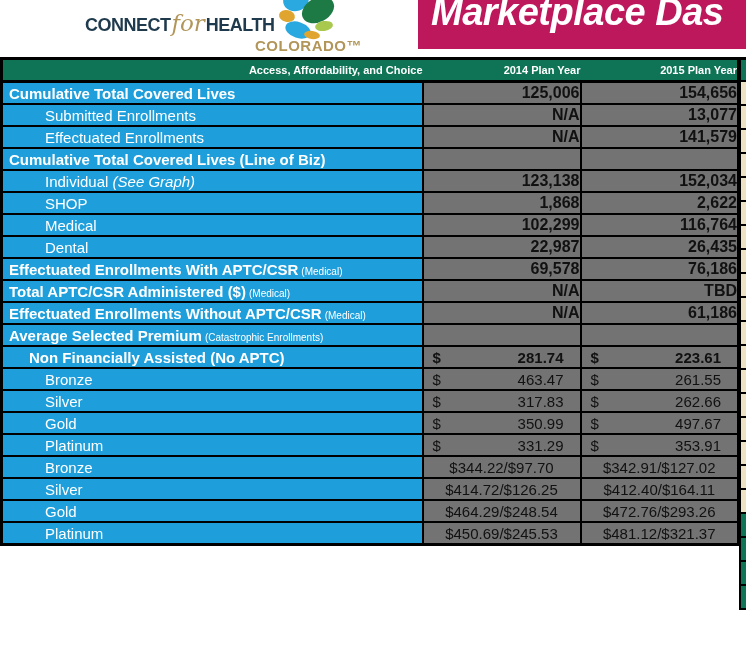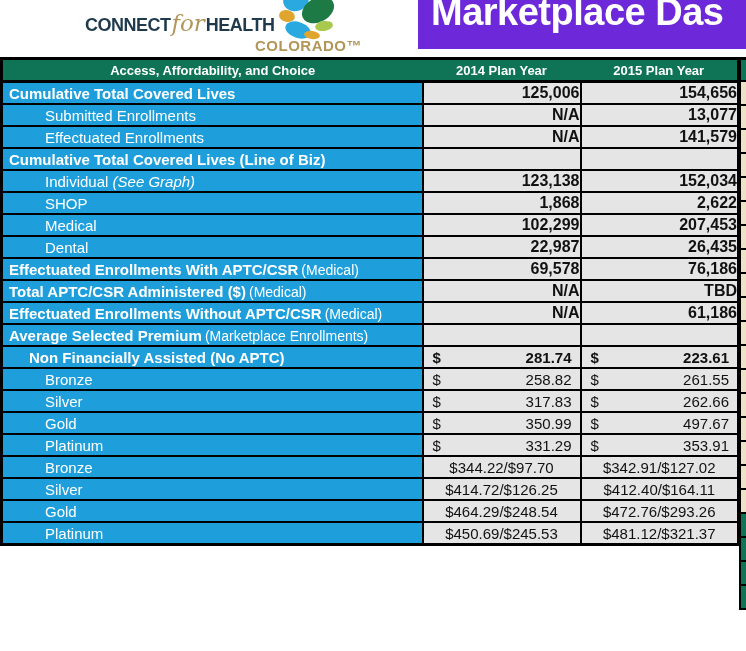--- a/index.html
+++ b/index.html
@@ -11,62 +11,62 @@
   
   #logo{position:absolute;left:85px;top:10px;white-space:nowrap;}
   #logo .navy{color:#1E3A4C;font-weight:bold;font-size:18px;letter-spacing:-0.5px;}
   #logo .gold-for{color:#B29659;font-style:italic;font-family:"DejaVu Serif",serif;font-size:23px;padding:0 1px;}
   #logo-colorado{
     position:absolute;left:85px;top:37px;width:277px;text-align:right;
     color:#B29659;font-weight:bold;font-size:15px;letter-spacing:0.5px;
   }
   #leaf{position:absolute;left:262px;top:-6px;}
   #banner{
-    position:absolute;left:418px;top:0;width:328px;height:49px;background:#6d28d9;overflow:hidden;
+    position:absolute;left:418px;top:0;width:328px;height:49px;background:#be185d;overflow:hidden;font-style:italic;
   }
   #banner-title{
     position:absolute;left:13px;top:-9px;color:#fff;font-weight:bold;font-size:38px;
     white-space:nowrap;letter-spacing:-0.5px;
   }
 
   
   #dash-table{
     position:absolute;left:0;top:57px;width:737px;
     border-collapse:collapse;table-layout:fixed;
     font-family:"Liberation Sans",sans-serif;
   }
   #dash-table th{
-    background:#0E7455;color:#fff;font-weight:bold;font-size:13px;
+    background:#0E7455;color:#fff;font-weight:bold;font-size:11px;
     height:20px;padding:0;border:3px solid #000;border-left:none;border-right:none;
-    text-align:center;
+    text-align:right;
   }
   #dash-table th:first-child{border-left:3px solid #000;}
   #dash-table th:last-child{border-right:3px solid #000;}
   #dash-table td{
     border:2px solid #000;height:20px;padding:0;overflow:hidden;white-space:nowrap;
   }
   #dash-table tr td:first-child{border-left:3px solid #000;}
   #dash-table tr td:last-child{border-right:3px solid #000;}
   #dash-table tr:last-child td{border-bottom:3px solid #000;}
 
   td.label-cell{background:#1E9FDB;color:#fff;font-size:15px;vertical-align:middle;}
   td.label-cell.bold{font-weight:bold;}
-  td.label-cell .small-note{font-size:14px;font-weight:normal;margin-left:3px;}
+  td.label-cell .small-note{font-size:10px;font-weight:normal;margin-left:3px;}
   td.label-cell .italic-note{font-style:italic;}
   .indent-0{padding-left:6px !important;}
   .indent-1{padding-left:26px !important;}
   .indent-2{padding-left:42px !important;}
 
-  td.val{background:#e5e5e5;color:#111;font-size:15px;vertical-align:middle;}
+  td.val{background:#737373;color:#111;font-size:15px;vertical-align:middle;}
   td.val.num{text-align:right;padding-right:11px;font-weight:bold;font-size:16px;}
   td.val.center{text-align:center;}
   td.val.vbold{font-weight:bold;}
   td.val.acct .acct-wrap{display:flex;justify-content:space-between;align-items:center;}
   td.val.acct .cur{padding-left:9px;}
-  td.val.acct .amt{padding-right:8px;}
+  td.val.acct .amt{padding-right:16px;}
   td.val.acct .amt.dash{padding-right:27px;}
 
   
   #sliver{position:absolute;left:739px;top:57px;width:7px;}
   #sliver .scell{border-left:2px solid #000;border-bottom:2px solid #000;box-sizing:border-box;}
   #sliver .scell.first{border-top:3px solid #000;}
 </style>
 </head>
 <body>
 
@@ -129,21 +129,21 @@
           <td class="val num">152,034</td>
         </tr>
         <tr>
           <td class="label-cell indent-2"><span>SHOP</span></td>
           <td class="val num">1,868</td>
           <td class="val num">2,622</td>
         </tr>
         <tr>
           <td class="label-cell indent-2"><span>Medical</span></td>
           <td class="val num">102,299</td>
-          <td class="val num">207,453</td>
+          <td class="val num">116,764</td>
         </tr>
         <tr>
           <td class="label-cell indent-2"><span>Dental</span></td>
           <td class="val num">22,987</td>
           <td class="val num">26,435</td>
         </tr>
         <tr>
           <td class="label-cell indent-0 bold"><span>Effectuated Enrollments With APTC/CSR</span><span class="small-note">(Medical)</span></td>
           <td class="val num">69,578</td>
           <td class="val num">76,186</td>
@@ -152,21 +152,21 @@
           <td class="label-cell indent-0 bold"><span>Total APTC/CSR Administered ($)</span><span class="small-note">(Medical)</span></td>
           <td class="val num">N/A</td>
           <td class="val num">TBD</td>
         </tr>
         <tr>
           <td class="label-cell indent-0 bold"><span>Effectuated Enrollments Without APTC/CSR</span><span class="small-note">(Medical)</span></td>
           <td class="val num">N/A</td>
           <td class="val num">61,186</td>
         </tr>
         <tr>
-          <td class="label-cell indent-0 bold"><span>Average Selected Premium</span><span class="small-note">(Marketplace Enrollments)</span></td>
+          <td class="label-cell indent-0 bold"><span>Average Selected Premium</span><span class="small-note">(Catastrophic Enrollments)</span></td>
           <td class="val"></td>
           <td class="val"></td>
         </tr>
         <tr>
           <td class="label-cell indent-1 bold"><span>Non Financially Assisted (No APTC)</span></td>
           <td class="val acct vbold">
             <div class="acct-wrap">
               <span class="cur">$</span>
               <span class="amt">281.74</span>
             </div>
@@ -176,21 +176,21 @@
               <span class="cur">$</span>
               <span class="amt">223.61</span>
             </div>
           </td>
         </tr>
         <tr>
           <td class="label-cell indent-2"><span>Bronze</span></td>
           <td class="val acct">
             <div class="acct-wrap">
               <span class="cur">$</span>
-              <span class="amt">258.82</span>
+              <span class="amt">463.47</span>
             </div>
           </td>
           <td class="val acct">
             <div class="acct-wrap">
               <span class="cur">$</span>
               <span class="amt">261.55</span>
             </div>
           </td>
         </tr>
         <tr>

